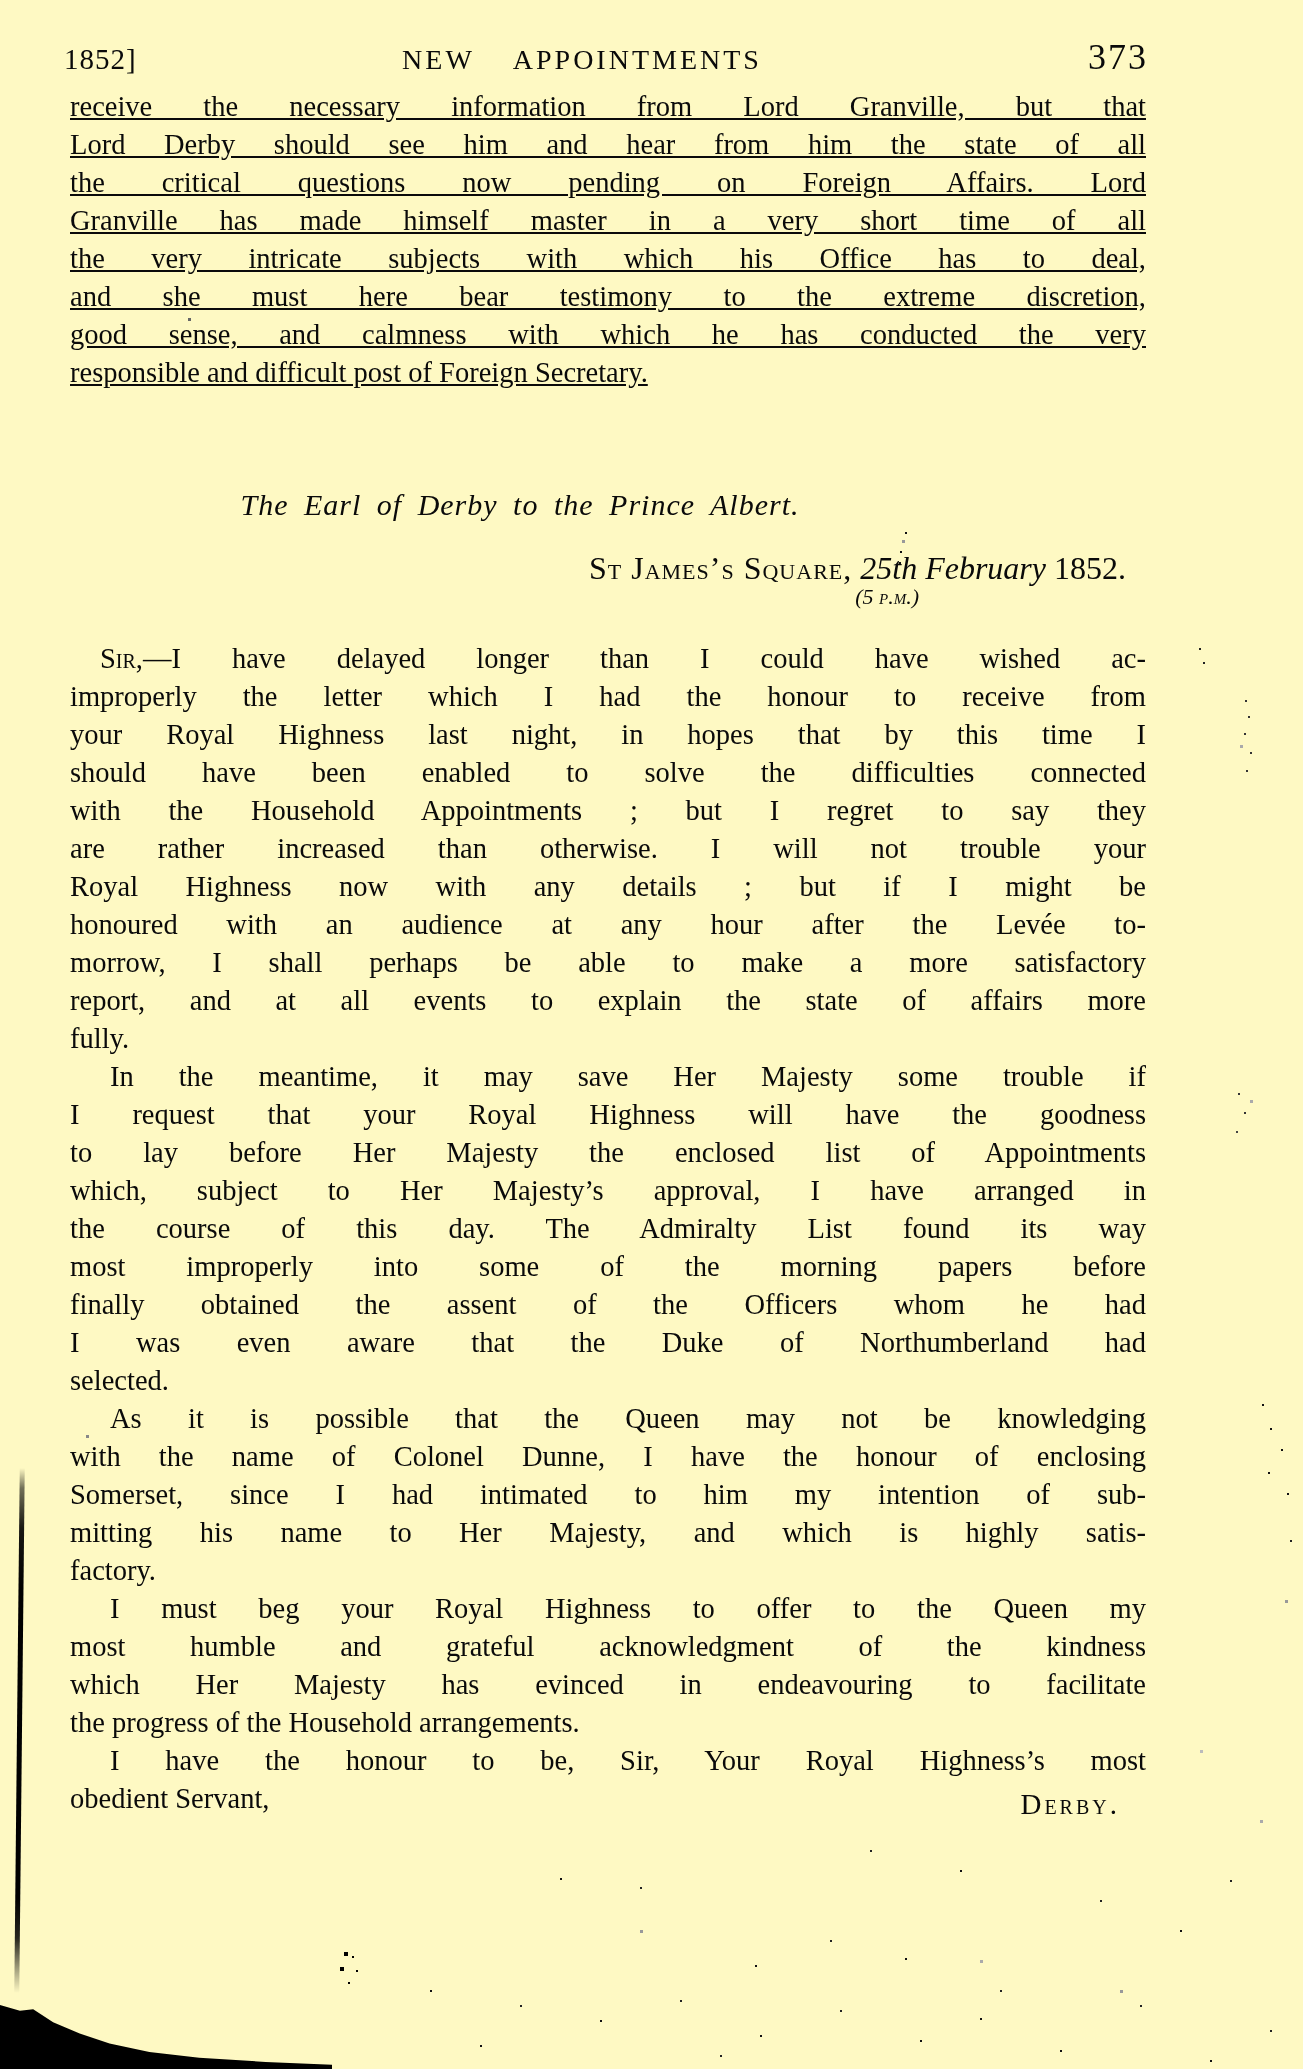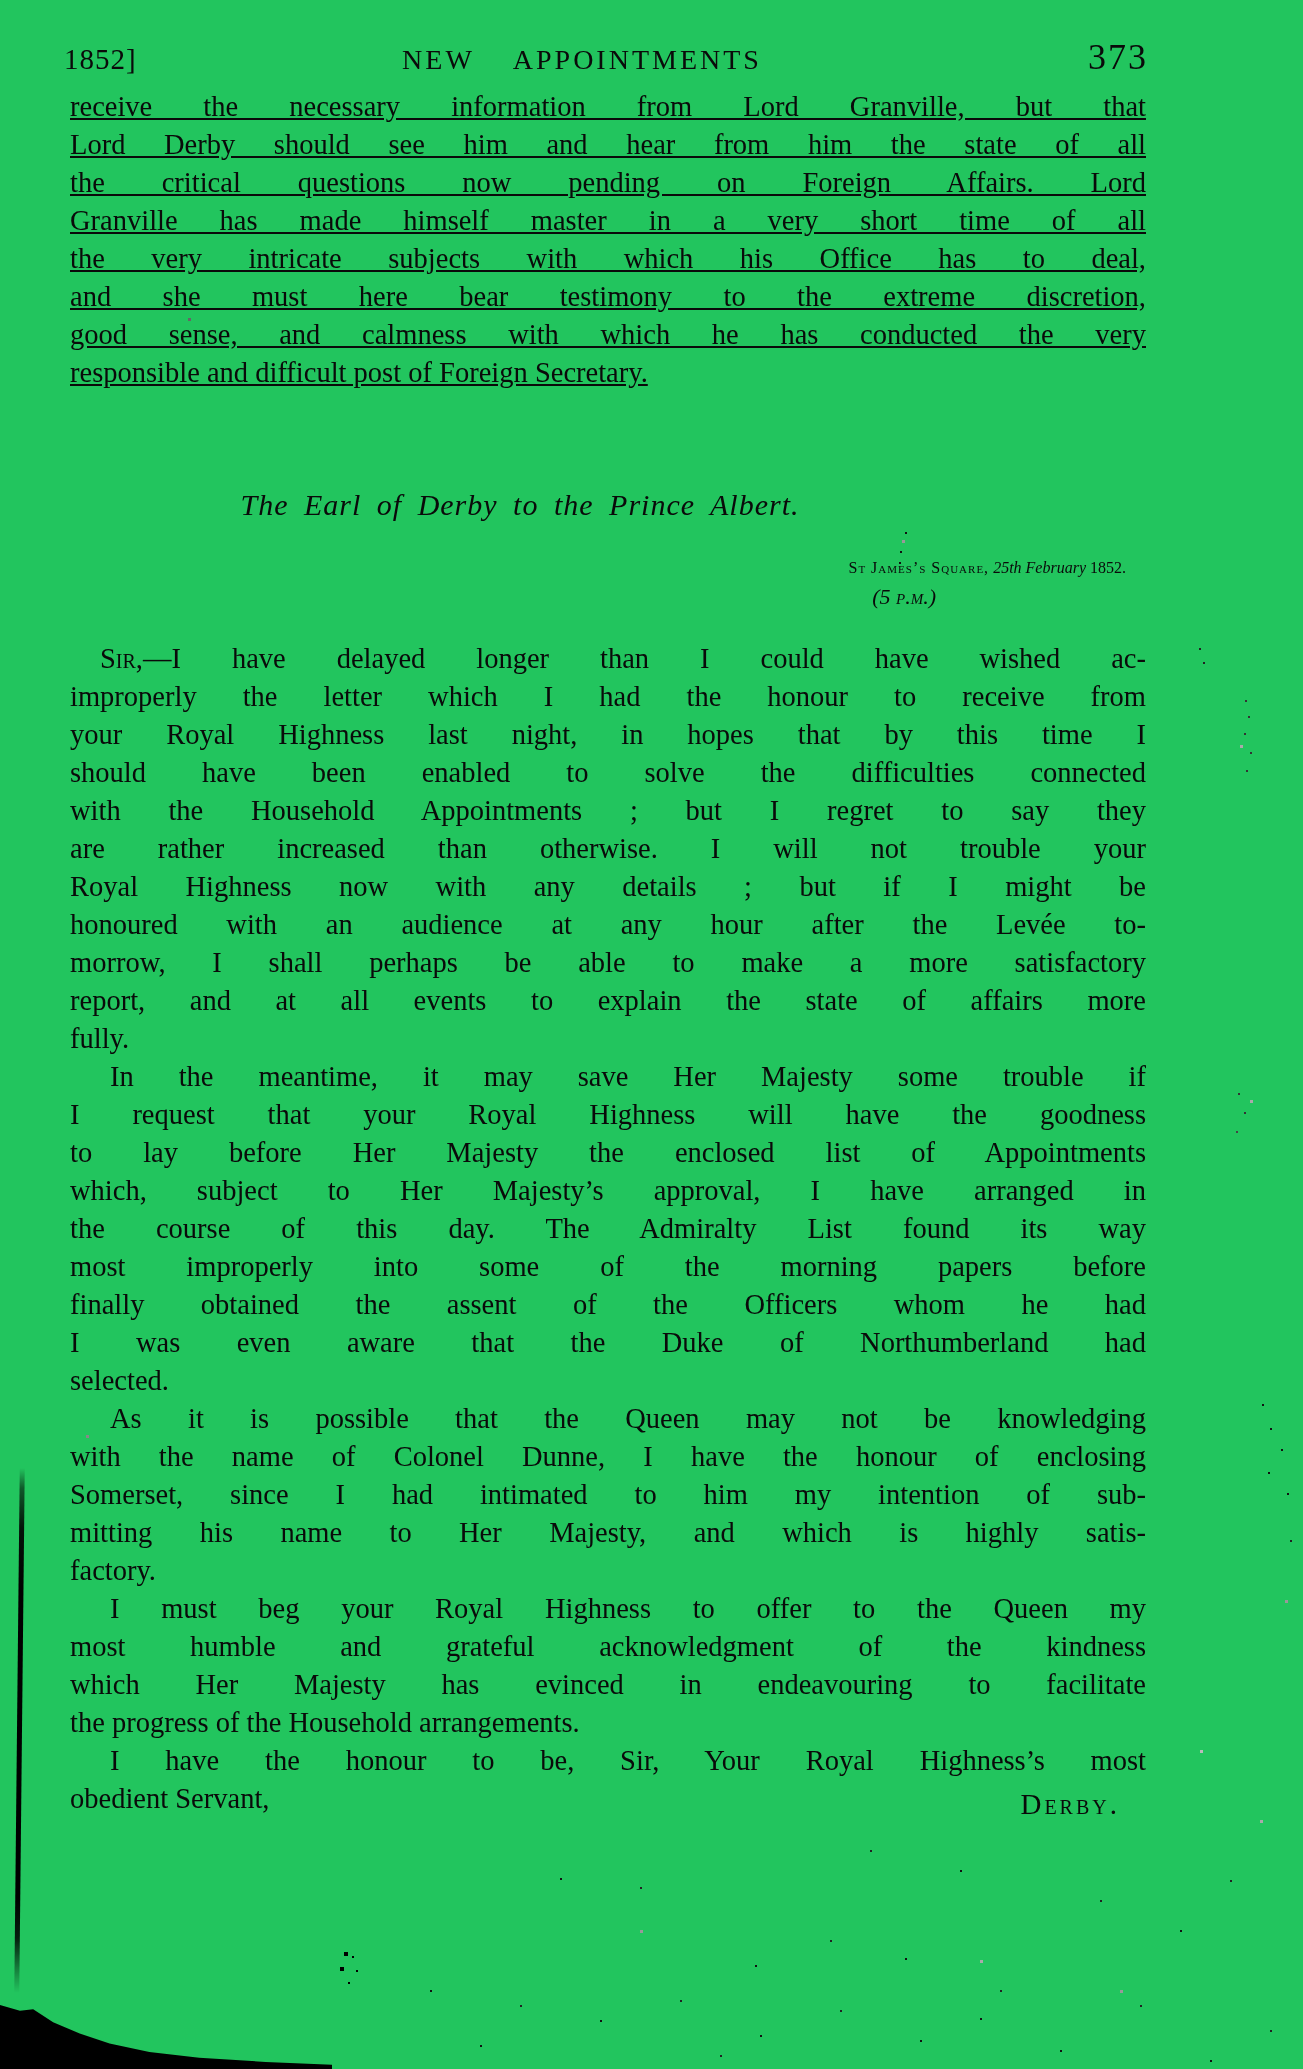--- a/index.html
+++ b/index.html
@@ -1,19 +1,19 @@
 <!DOCTYPE html>
 <html><head>
 <meta charset="utf-8">
 <style>
   html,body{margin:0;padding:0;background:#e8e8e8;}
   .page{
     position:relative;
     width:1303px;height:2069px;
-    background:#22c55e;
+    background:#fef9c3;
     overflow:hidden;
     font-family:"Liberation Serif","DejaVu Serif",serif;
     color:#0a0a0a;
   }
   
   .runhead{
     position:absolute;top:36px;left:64px;width:1084px;
     display:flex;align-items:baseline;
   }
   .runhead .year{width:150px;font-size:29px;letter-spacing:1px;}
@@ -34,27 +34,27 @@
   .sc{font-variant:small-caps;}
   
   .lethead{
     position:absolute;top:488px;left:70px;width:1076px;
     text-align:center;font-style:italic;font-size:30px;
     word-spacing:7px;letter-spacing:1px;
     transform:translateX(-88px);
   }
   .dateline{
     position:absolute;top:551px;left:70px;width:1076px;
-    text-align:right;padding-right:0;font-size:16px;line-height:34px;
+    text-align:right;padding-right:0;font-size:32px;line-height:34px;
   }
   .dateline .place{font-variant:small-caps;letter-spacing:1px;}
   .dateline .dt{font-style:italic;}
   .dateline .inner{margin-right:20px;}
   .timeline{
-    position:absolute;top:584px;left:70px;width:1076px;
+    position:absolute;top:584px;left:53px;width:1076px;
     text-align:right;font-size:22px;font-style:italic;
   }
   .timeline .inner{margin-right:210px;font-variant:small-caps;}
   
   .sigline{position:relative;}
   .derby{
     position:absolute;right:26px;top:5px;
     font-variant:small-caps;font-size:29px;letter-spacing:3px;
   }
   

